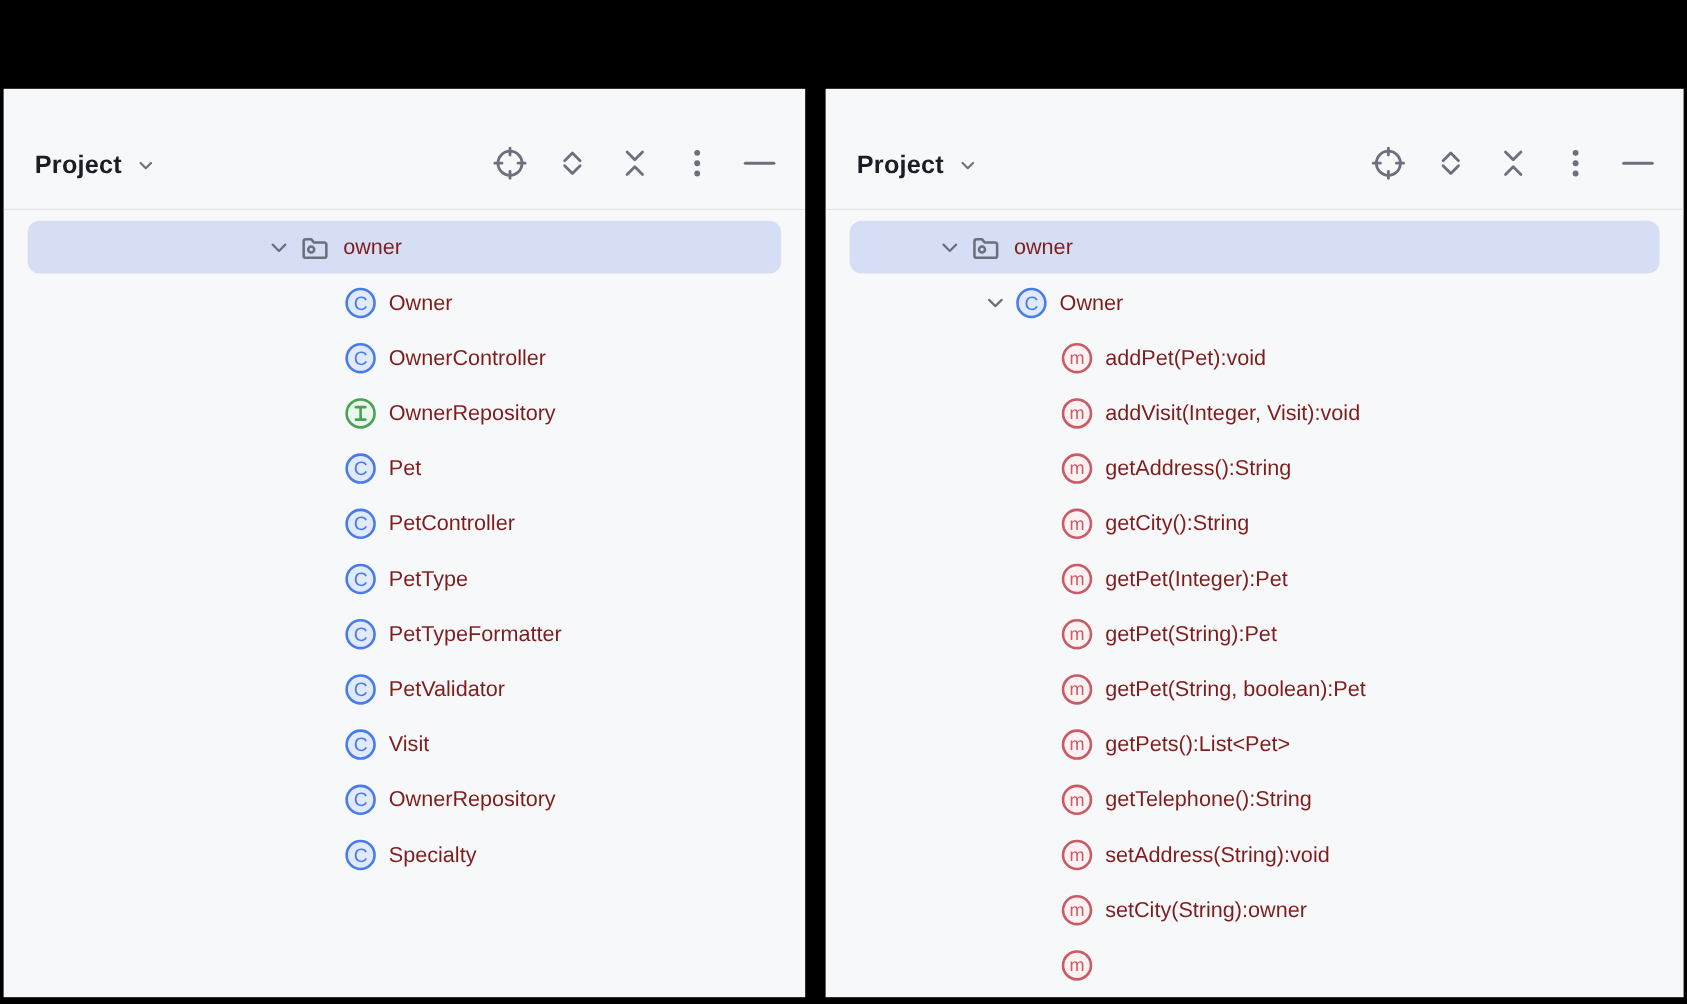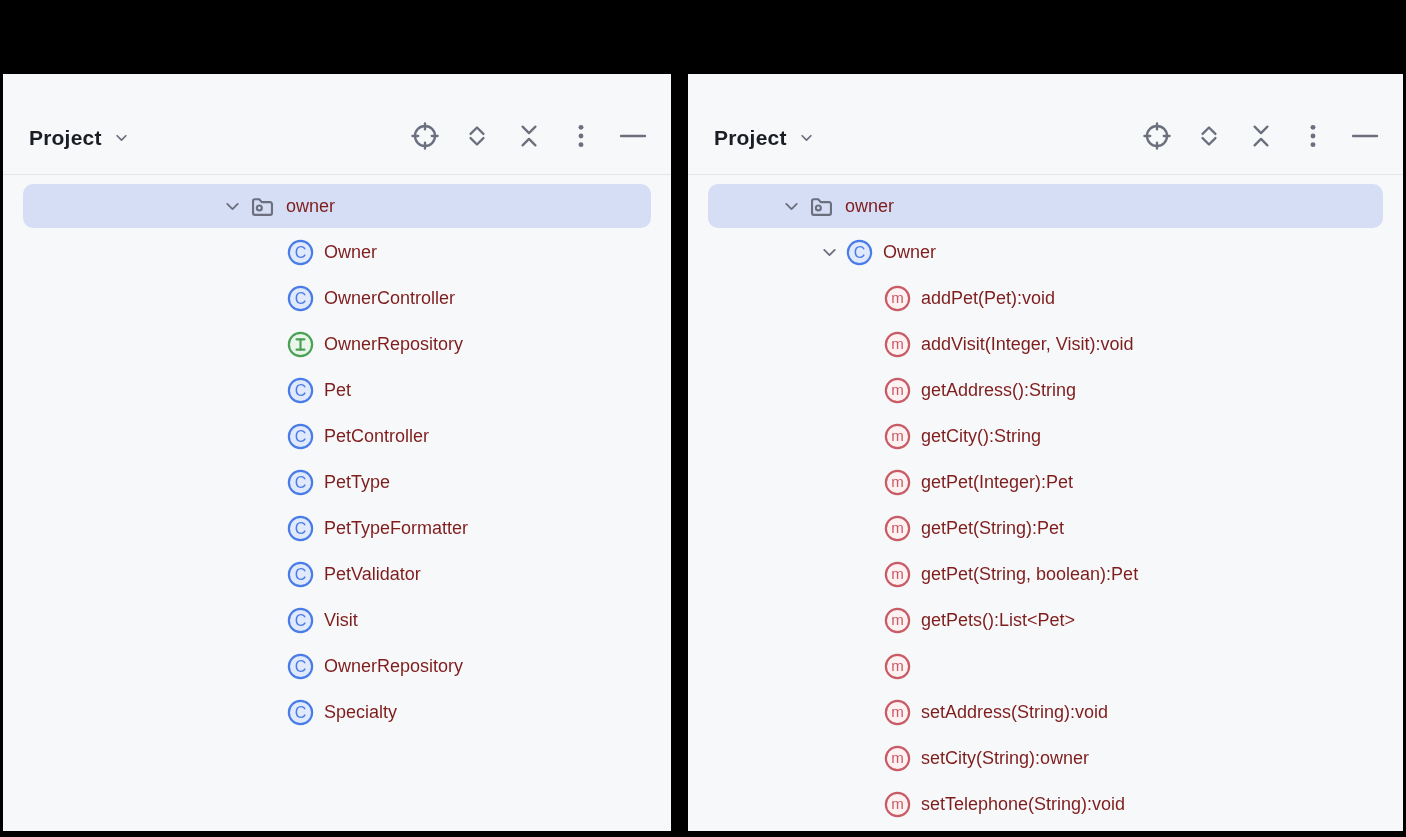--- a/index.html
+++ b/index.html
@@ -364,20 +364,21 @@
           <span class="row-label">getPets():List&lt;Pet&gt;</span>
         </div>
         <div class="row" style="padding-left: 142px;">
           <span class="chev"></span>
           <span class="node-icon">
             <svg width="27" height="27" viewBox="0 0 26 26">
               <circle cx="13" cy="13" r="11.2" fill="#fdf1f2" stroke="#c95b66" stroke-width="2.1"></circle>
               <text x="13" y="17.6" text-anchor="middle" font-size="14.5" font-weight="500" fill="#c95b66" font-family="Liberation Sans, DejaVu Sans, sans-serif">m</text>
             </svg>
           </span>
+          <span class="row-label">getTelephone():String</span>
         </div>
         <div class="row" style="padding-left: 142px;">
           <span class="chev"></span>
           <span class="node-icon">
             <svg width="27" height="27" viewBox="0 0 26 26">
               <circle cx="13" cy="13" r="11.2" fill="#fdf1f2" stroke="#c95b66" stroke-width="2.1"></circle>
               <text x="13" y="17.6" text-anchor="middle" font-size="14.5" font-weight="500" fill="#c95b66" font-family="Liberation Sans, DejaVu Sans, sans-serif">m</text>
             </svg>
           </span>
           <span class="row-label">setAddress(String):void</span>
@@ -393,18 +394,17 @@
           <span class="row-label">setCity(String):owner</span>
         </div>
         <div class="row" style="padding-left: 142px;">
           <span class="chev"></span>
           <span class="node-icon">
             <svg width="27" height="27" viewBox="0 0 26 26">
               <circle cx="13" cy="13" r="11.2" fill="#fdf1f2" stroke="#c95b66" stroke-width="2.1"></circle>
               <text x="13" y="17.6" text-anchor="middle" font-size="14.5" font-weight="500" fill="#c95b66" font-family="Liberation Sans, DejaVu Sans, sans-serif">m</text>
             </svg>
           </span>
-          <span class="row-label">setTelephone(String):void</span>
         </div>
       </div>
   </section>
 
 </div>
 
 </body></html>

